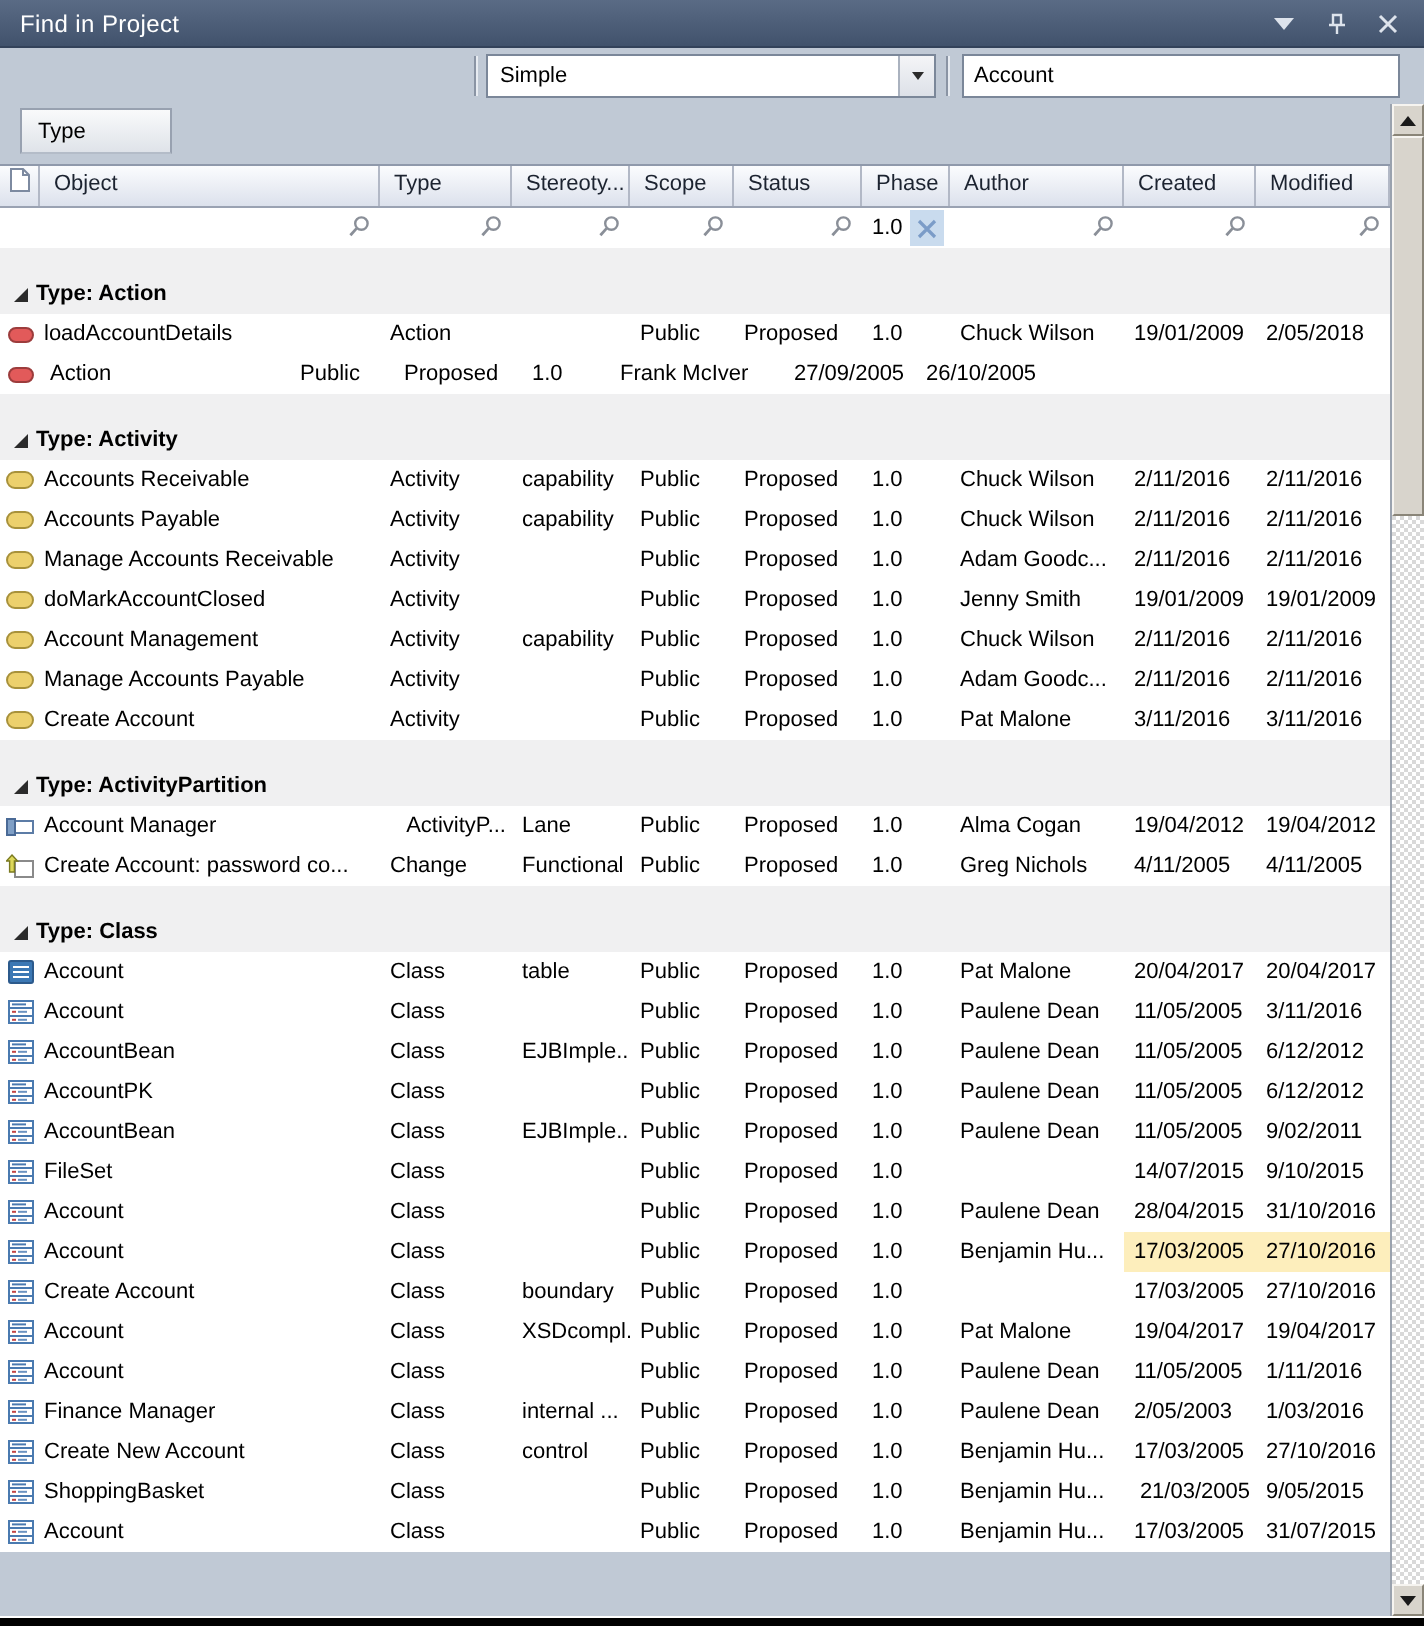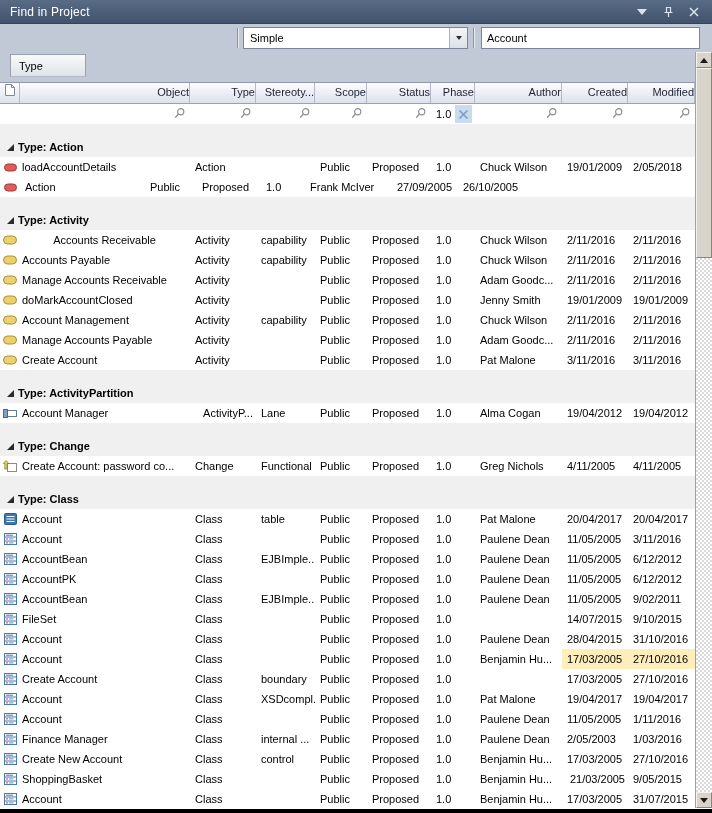--- a/index.html
+++ b/index.html
@@ -46,21 +46,21 @@
     border:1px solid #98a1b0; border-bottom-color:#b4bcc8; box-sizing:border-box;
     display:flex; align-items:center; padding-left:8px;
   }
   
   .grid{ position:absolute; top:30px; left:0; width:695px; background:#fff; }
   .grid-header{ display:flex; height:20px; border-top:1px solid #8f99ab; border-bottom:1px solid #9aa2b2; box-sizing:content-box;}
   .hcell{
     background:linear-gradient(#fbfcfe,#dce1ec);
     border-right:1px solid #b2b8c6; box-sizing:border-box;
     line-height:19px; padding-left:7px; color:#1c2330;
-    overflow:hidden; white-space:nowrap; flex:none;text-align:right;
+    overflow:hidden; white-space:nowrap; flex:none;
   }
   .hcell.icon-col{ padding:0; display:flex; align-items:center; justify-content:center;}
   .filter-row{ display:flex; height:20px; background:#fff;}
   .fcell{ flex:none; box-sizing:border-box; position:relative;}
   .fcell .mag{ position:absolute; right:4px; top:3px;}
   .phase-filter{ display:flex; align-items:center;}
   .phase-filter .phase-val{ padding-left:5px; line-height:20px;}
   .clear-btn{
     margin-left:4px; width:17px; height:18px; background:#c9dbee;
     display:flex; align-items:center; justify-content:center; cursor:default;
@@ -271,21 +271,21 @@
               </span>
               <span class="group-label">Type: Activity</span>
             </div>
           </div>
           <div class="row">
             <div class="cell icon-cell" style="width: 20px;">
               <svg width="14" height="10" viewBox="0 0 14 10">
                 <rect x="0.5" y="1" width="13" height="8" rx="4" fill="#ecd06c" stroke="#a8913a"></rect>
               </svg>
             </div>
-            <div class="cell object-cell" style="width: 170px; text-align: center;">Accounts Receivable</div>
+            <div class="cell object-cell" style="width: 170px;">Accounts Receivable</div>
             <div class="cell" style="width: 66px;">Activity</div>
             <div class="cell" style="width: 59px;">capability</div>
             <div class="cell" style="width: 52px;">Public</div>
             <div class="cell" style="width: 64px;">Proposed</div>
             <div class="cell" style="width: 44px;">1.0</div>
             <div class="cell" style="width: 87px;">Chuck Wilson</div>
             <div class="cell" style="width: 66px;">2/11/2016</div>
             <div class="cell" style="width: 67px;">2/11/2016</div>
           </div>
           <div class="row">
@@ -403,30 +403,20 @@
             </div>
             <div class="cell object-cell" style="width: 170px;">Account Manager</div>
             <div class="cell" style="width: 66px; text-align: right;">ActivityP...</div>
             <div class="cell" style="width: 59px;">Lane</div>
             <div class="cell" style="width: 52px;">Public</div>
             <div class="cell" style="width: 64px;">Proposed</div>
             <div class="cell" style="width: 44px;">1.0</div>
             <div class="cell" style="width: 87px;">Alma Cogan</div>
             <div class="cell" style="width: 66px;">19/04/2012</div>
             <div class="cell" style="width: 67px;">19/04/2012</div>
-          </div>
-          <div class="group-block">
-            <div class="group-header">
-              <span class="tri">
-                <svg width="9" height="9" viewBox="0 0 9 9">
-                  <polygon points="8,1 8,8 1,8" fill="#2b2b2b"></polygon>
-                </svg>
-              </span>
-              <span class="group-label">Type: Change</span>
-            </div>
           </div>
           <div class="row">
             <div class="cell icon-cell" style="width: 20px;">
               <svg width="14" height="12" viewBox="0 0 14 12">
                 <rect x="4.5" y="3.5" width="9" height="8" fill="#fff" stroke="#8a8a8a"></rect>
                 <path d="M3 0.5 L5.8 3.5 H4.2 V9 H1.8 V3.5 H0.2 Z" fill="#ddd85a" stroke="#7a7a20" stroke-width="0.7"></path>
               </svg>
             </div>
             <div class="cell object-cell" style="width: 170px;">Create Account: password co...</div>
             <div class="cell" style="width: 66px;">Change</div>

